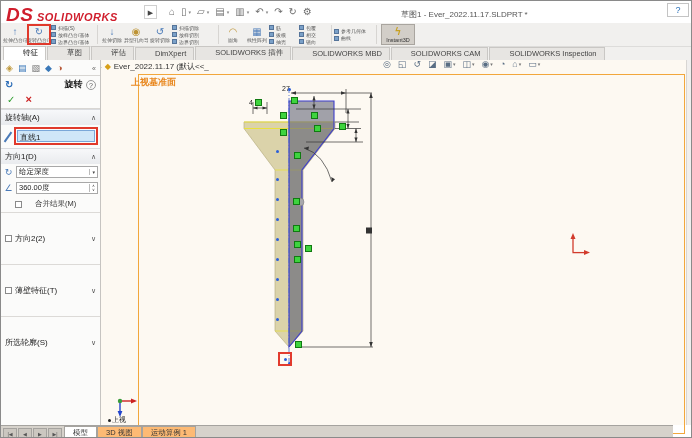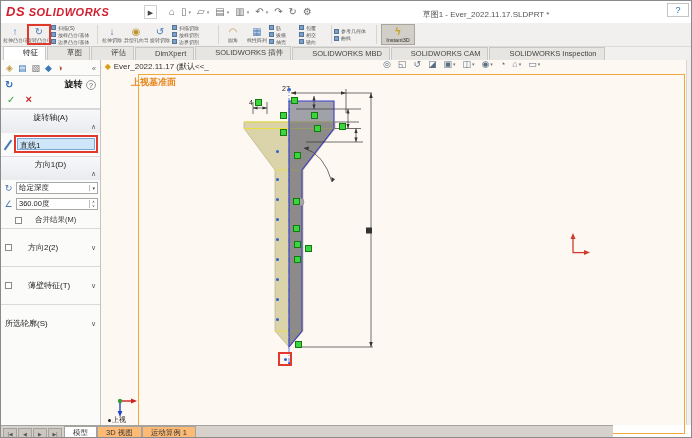--- a/index.html
+++ b/index.html
@@ -3,28 +3,28 @@
 <meta charset="utf-8">
 <style>
   *{margin:0;padding:0;box-sizing:border-box;}
   html,body{background:#9a9a9a;}
   #app{position:relative;width:692px;height:438px;background:#ffffff;overflow:hidden;
        font-family:"Liberation Sans","DejaVu Sans",sans-serif;color:#222;font-size:9px;
        border:1px solid #8a8a8a;}
   
   .titlebar{position:absolute;left:0;top:0;width:692px;height:22px;background:#fff;}
   .logo{position:absolute;left:5px;top:3px;font-style:italic;font-weight:bold;font-size:11px;color:#d01e2d;letter-spacing:.5px;}
-  .logo .mark{font-size:13px;}
+  .logo .mark{font-size:19px;}
   .menu-arrow{position:absolute;left:143px;top:4px;width:13px;height:14px;border:1px solid #cfcfcf;
       font-size:7px;text-align:center;line-height:14px;color:#444;background:#fff;}
   .qa{position:absolute;left:168px;top:3px;display:flex;gap:6px;align-items:center;}
   .qa .qbtn{font-size:10px;color:#6d6d6d;line-height:16px;}
   .qa .dd{font-size:5px;color:#888;margin-left:-4px;}
   .win-title{position:absolute;left:400px;top:8px;width:170px;font-size:8px;color:#555;
-      white-space:nowrap;overflow:hidden;text-align:center;}
+      white-space:nowrap;overflow:hidden;}
   .help-box{position:absolute;right:4px;top:2px;width:22px;height:14px;border:1px solid #c4c4c4;
       text-align:center;font-size:9px;color:#2a70b8;line-height:13px;background:#fff;}
   
   .ribbon{position:absolute;left:0;top:22px;width:692px;height:24px;background:#f1f0ee;
       border-bottom:1px solid #dddcda;display:flex;align-items:stretch;padding:1px 2px;}
   .rgroup{display:flex;align-items:stretch;}
   .rsep{width:1px;background:#d7d5d2;margin:1px 2px;}
   .bigbtn{width:24px;display:flex;flex-direction:column;align-items:center;justify-content:center;overflow:hidden;}
   .bigbtn .ric{font-size:10px;line-height:11px;color:#4a7ab8;}
   .bigbtn .rlb{font-size:5px;color:#555;white-space:nowrap;max-width:24px;overflow:hidden;}
@@ -64,48 +64,48 @@
   .pm-tabs .chv{margin-left:auto;font-size:7px;color:#666;}
   .pm-header{display:flex;align-items:center;gap:3px;padding:2px 4px;}
   .pm-header .ricon{color:#2b6cb7;font-size:10px;font-weight:bold;}
   .pm-header .ptitle{font-weight:bold;font-size:9px;color:#222;margin-left:48px;}
   .pm-header .phelp{margin-left:auto;width:10px;height:10px;border:1px solid #999;border-radius:50%;
       font-size:7px;line-height:9px;text-align:center;color:#555;}
   .pm-ok{display:flex;gap:10px;padding:1px 6px 3px 6px;border-bottom:1px solid #d8d6d3;}
   .okg{color:#2e9e2e;font-weight:bold;font-size:10px;}
   .cxg{color:#cc2222;font-weight:bold;font-size:11px;line-height:10px;}
   .pm-sec{display:flex;align-items:center;padding:2px 4px;background:linear-gradient(#f7f8fa,#e9ebee);
-      border-top:1px solid #d9dbdf;font-size:8px;color:#222;flex-direction:column;}
+      border-top:1px solid #d9dbdf;font-size:8px;color:#222;}
   .pm-sec .chev{margin-left:auto;font-size:7px;color:#555;}
   .pm-axisrow{display:flex;align-items:center;padding:2px 2px 3px 2px;gap:2px;}
   .diag{width:9px;height:11px;position:relative;flex:0 0 auto;}
   .diag::after{content:"";position:absolute;left:4px;top:0;width:2px;height:12px;background:#4a7ab8;transform:rotate(35deg);}
   .redwrap{border:2px solid #e0392b;padding:1px;flex:1;}
   .pm-field{background:#cfe6f8;border:1px solid #7aa7d8;font-size:8px;padding:1px 2px;height:12px;color:#222;}
   .pm-row{display:flex;align-items:center;gap:2px;padding:2px 2px;}
   .pm-row .ric2{width:11px;font-size:9px;color:#4a7ab8;text-align:center;flex:0 0 auto;}
   .pm-select{flex:1;background:#fff;border:1px solid #a8a8a8;font-size:7.5px;padding:1px 2px;height:12px;
       display:flex;align-items:center;}
   .pm-select .dd{margin-left:auto;font-size:5px;color:#444;border-left:1px solid #bbb;padding-left:2px;}
   .pm-spin .ud{margin-left:auto;display:flex;flex-direction:column;font-size:4px;line-height:4px;color:#444;
       border-left:1px solid #bbb;padding-left:2px;}
   .pm-check{display:flex;align-items:center;gap:13px;padding:3px 2px 3px 14px;font-size:7.5px;color:#333;}
   .cbox{width:7px;height:7px;border:1px solid #8a8a8a;background:#fff;flex:0 0 auto;}
-  .pm-collapsed{display:flex;align-items:center;gap:16px;padding:13px 4px;border-top:1px solid #dcdad7;font-size:8px;color:#222;}
+  .pm-collapsed{display:flex;align-items:center;gap:3px;padding:20px 4px;border-top:1px solid #dcdad7;font-size:8px;color:#222;}
   .pm-collapsed .chev{margin-left:auto;font-size:7px;color:#555;}
   
   #marker-layer{position:absolute;left:0;top:0;width:692px;height:438px;pointer-events:none;z-index:6;}
   .relsq{position:absolute;width:7px;height:7px;background:#3ed43e;border:1px solid #117a11;}
   .bluept{position:absolute;width:3px;height:3px;border-radius:50%;background:#2b5fd9;}
   .tip-redbox{position:absolute;left:277px;top:351px;width:14px;height:14px;border:2px solid #e23b2e;z-index:7;}
   .triad-label{position:absolute;left:107px;top:414px;font-size:7px;color:#222;z-index:6;display:flex;align-items:center;gap:1px;}
   .triad-label .dotb{width:3px;height:3px;border-radius:50%;background:#222;}
   svg.model{position:absolute;left:100px;top:59px;z-index:4;}
   
-  .bottombar{position:absolute;left:0;top:424px;width:612px;height:14px;background:#d6d2cb;border-top:1px solid #a5a39f;
+  .bottombar{position:absolute;left:0;top:424px;width:672px;height:14px;background:#d6d2cb;border-top:1px solid #a5a39f;
       display:flex;align-items:flex-end;}
   .bnav{display:flex;gap:1px;padding:0 2px 0 2px;}
   .bnav .nb{width:14px;height:11px;background:#cbc7c0;border:1px solid #a5a39f;font-size:5px;text-align:center;line-height:10px;color:#555;}
   .btab{font-size:7.5px;padding:1px 8px 1px 8px;border:1px solid #a5a39f;border-bottom:none;background:#fdba74;color:#333;white-space:nowrap;}
   .btab.active{background:#ffffff;}
 </style>
 </head>
 <body>
 
 <div id="app">

